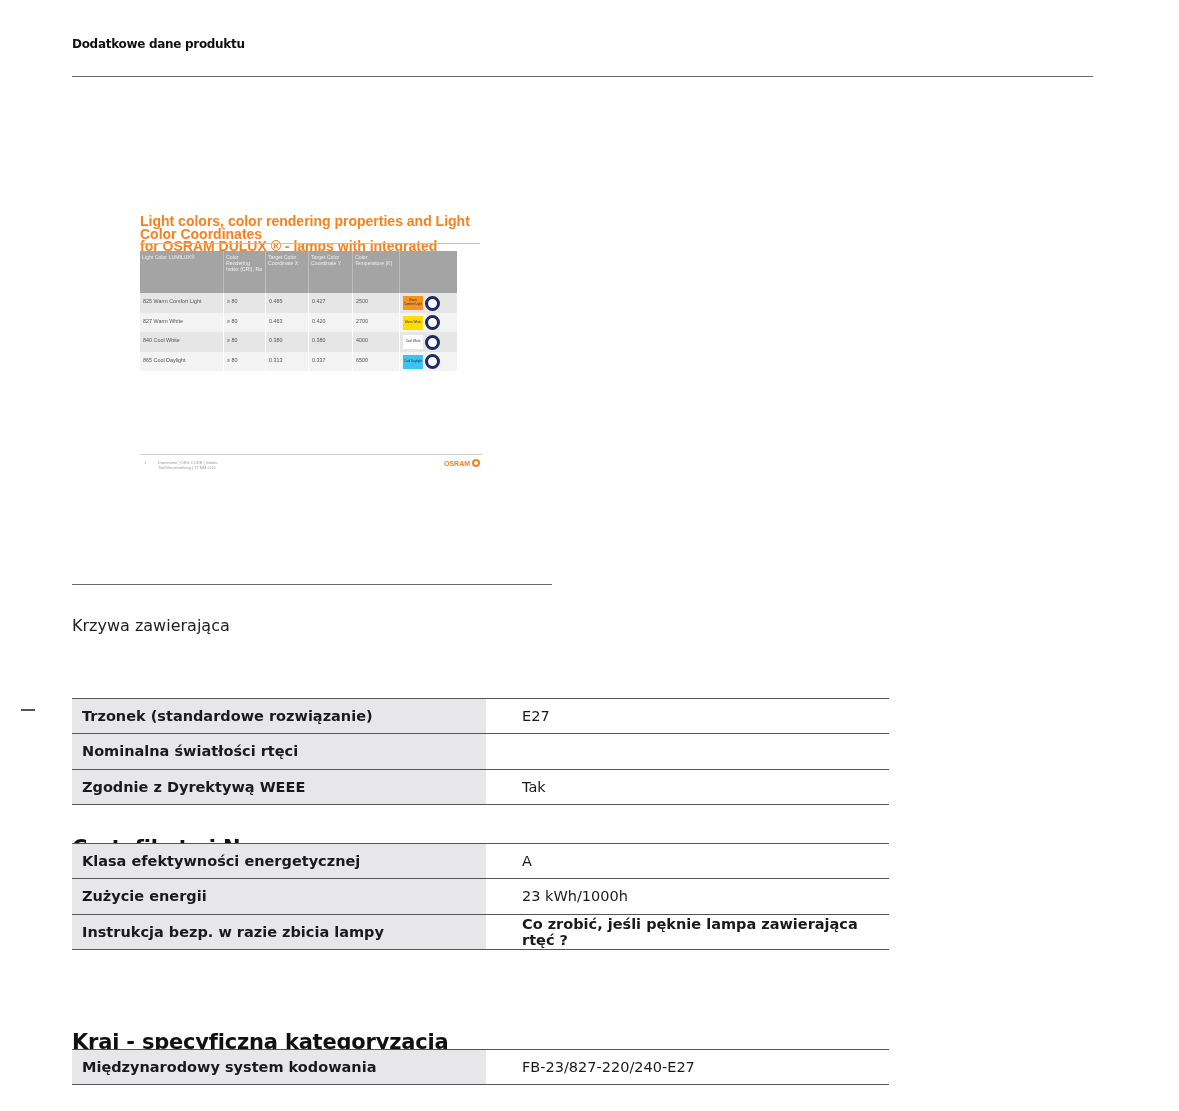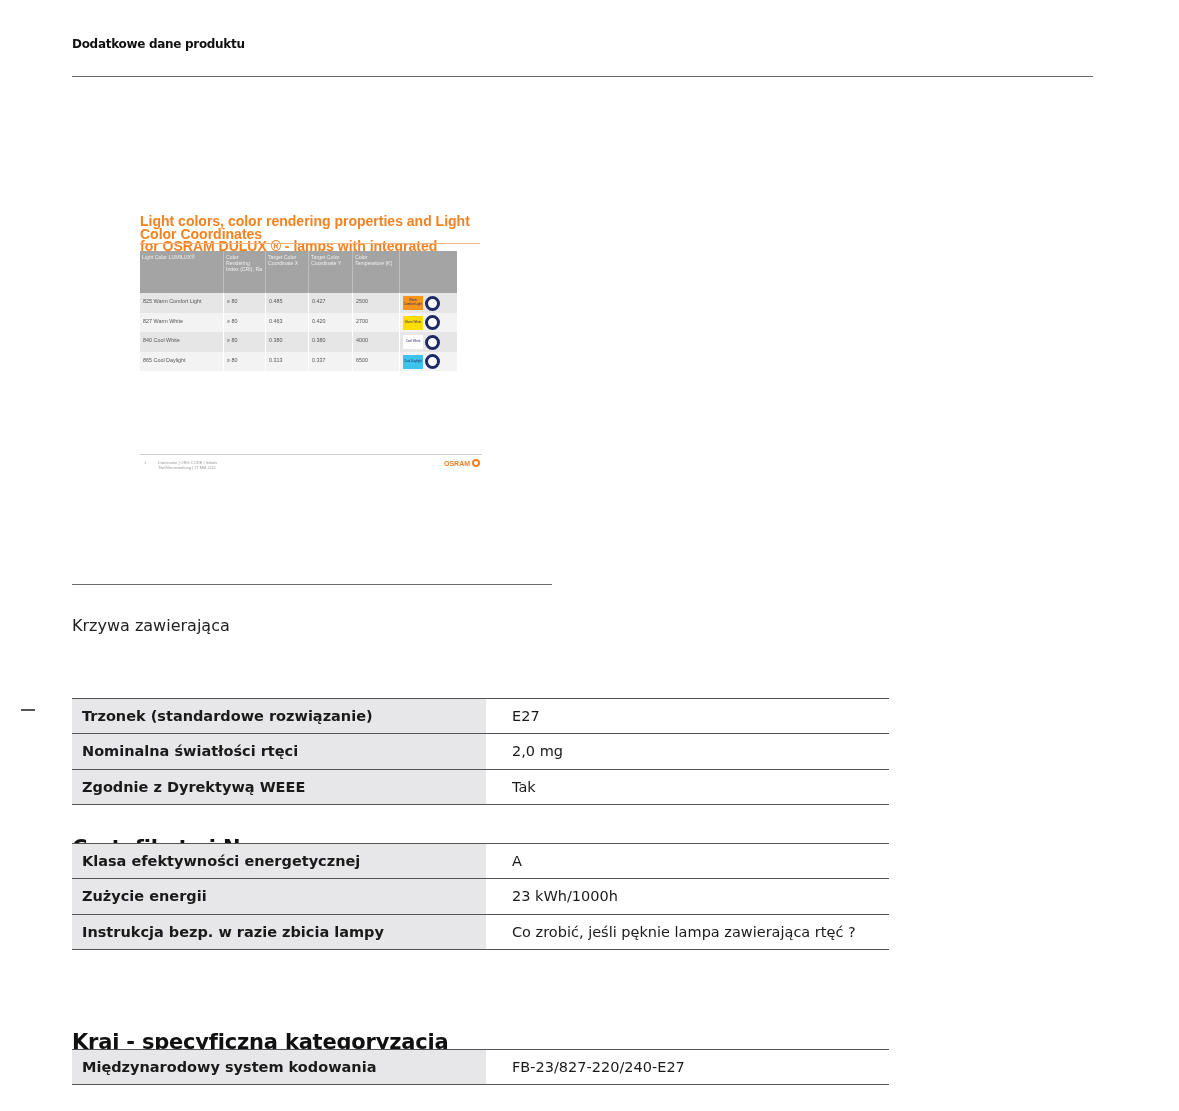--- a/index.html
+++ b/index.html
@@ -91,30 +91,30 @@
     .dash-mark {
       position: absolute; left: 21px; top: 709px; width: 14px; height: 1.5px; background: #555;
     }
 
     .section-heading {
       position: absolute; left: 72px; font-size: 21px; font-weight: bold; color: #111;
       letter-spacing: -0.2px;
     }
 
     .spec-table { position: absolute; left: 72px; width: 817px; border-top: 1.5px solid #555; }
-    .spec-row { display: flex; height: 35.3px; border-bottom: 1.5px solid #555; }
+    .spec-row { display: flex; height: 35.3px; border-bottom: 1.5px solid #555; gap: 10px; }
     .spec-key {
       width: 414px; background: #e7e7e9; padding-left: 10px;
       display: flex; align-items: center; font-size: 14.5px; font-weight: bold; color: #1a1a1a;
     }
     .spec-val {
       flex: 1; padding-left: 26px; display: flex; align-items: center;
       font-size: 14.5px; color: #1a1a1a;
     }
-    .spec-val.link { cursor: pointer; }
+    .spec-val.link { cursor: pointer; font-weight: bold; }
   </style>
 </head>
 <body>
 
 <h1 class="main-title">Dodatkowe dane produktu</h1>
 <div class="title-rule"></div>
 
 <div class="slide">
   <div class="slide-title">
     <div>Light colors, color rendering properties and  Light Color Coordinates</div>
@@ -205,21 +205,20 @@
 <div class="subsection-label">Krzywa zawierająca</div>
 <div class="dash-mark"></div>
 
 <div class="spec-table" style="top: 698px;">
   <div class="spec-row">
     <div class="spec-key">Trzonek (standardowe rozwiązanie)</div>
     <div class="spec-val">E27</div>
   </div>
   <div class="spec-row">
     <div class="spec-key">Nominalna światłości rtęci</div>
-    <div class="spec-val">2,0 mg</div>
   </div>
   <div class="spec-row">
     <div class="spec-key">Zgodnie z Dyrektywą WEEE</div>
     <div class="spec-val">Tak</div>
   </div>
 </div>
 
 <h2 class="section-heading" style="top: 836px;">Certyfikaty i Normy</h2>
 <div class="spec-table" style="top: 843px;">
   <div class="spec-row">

